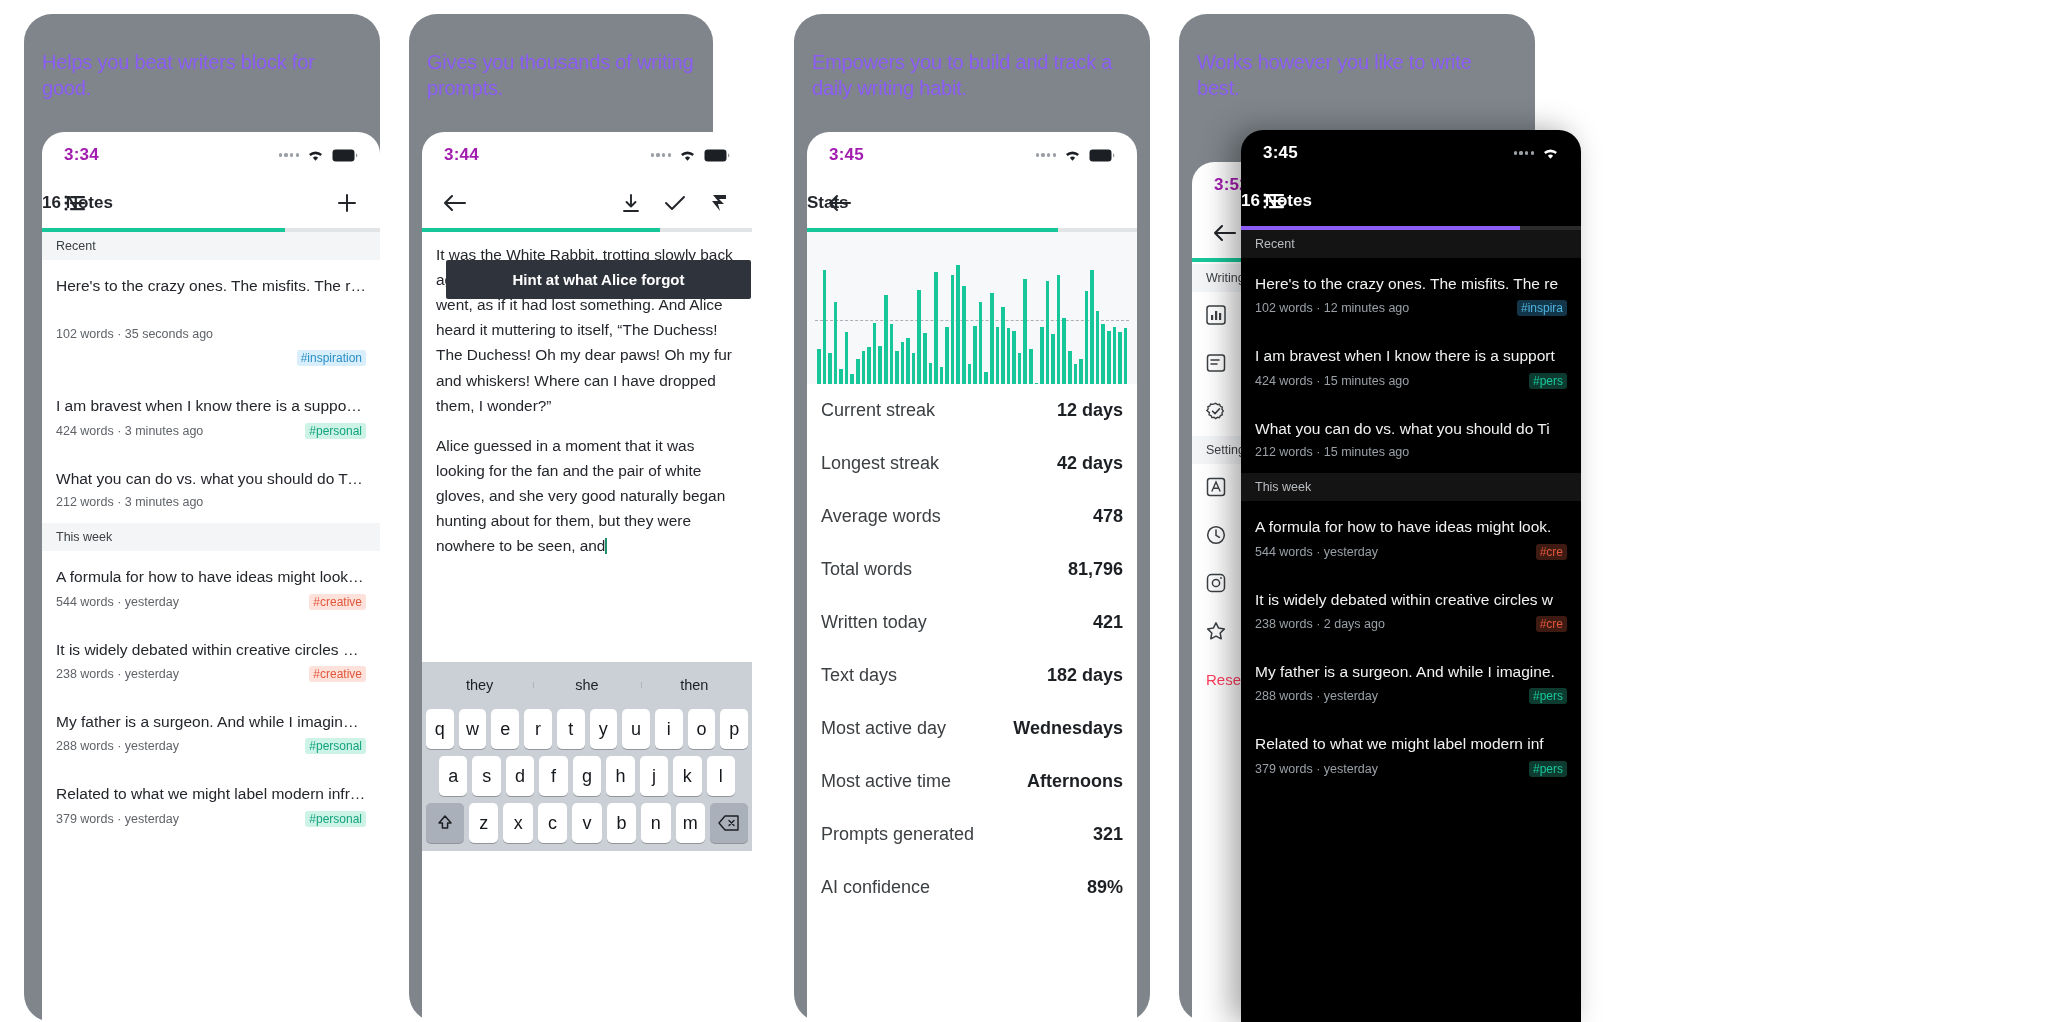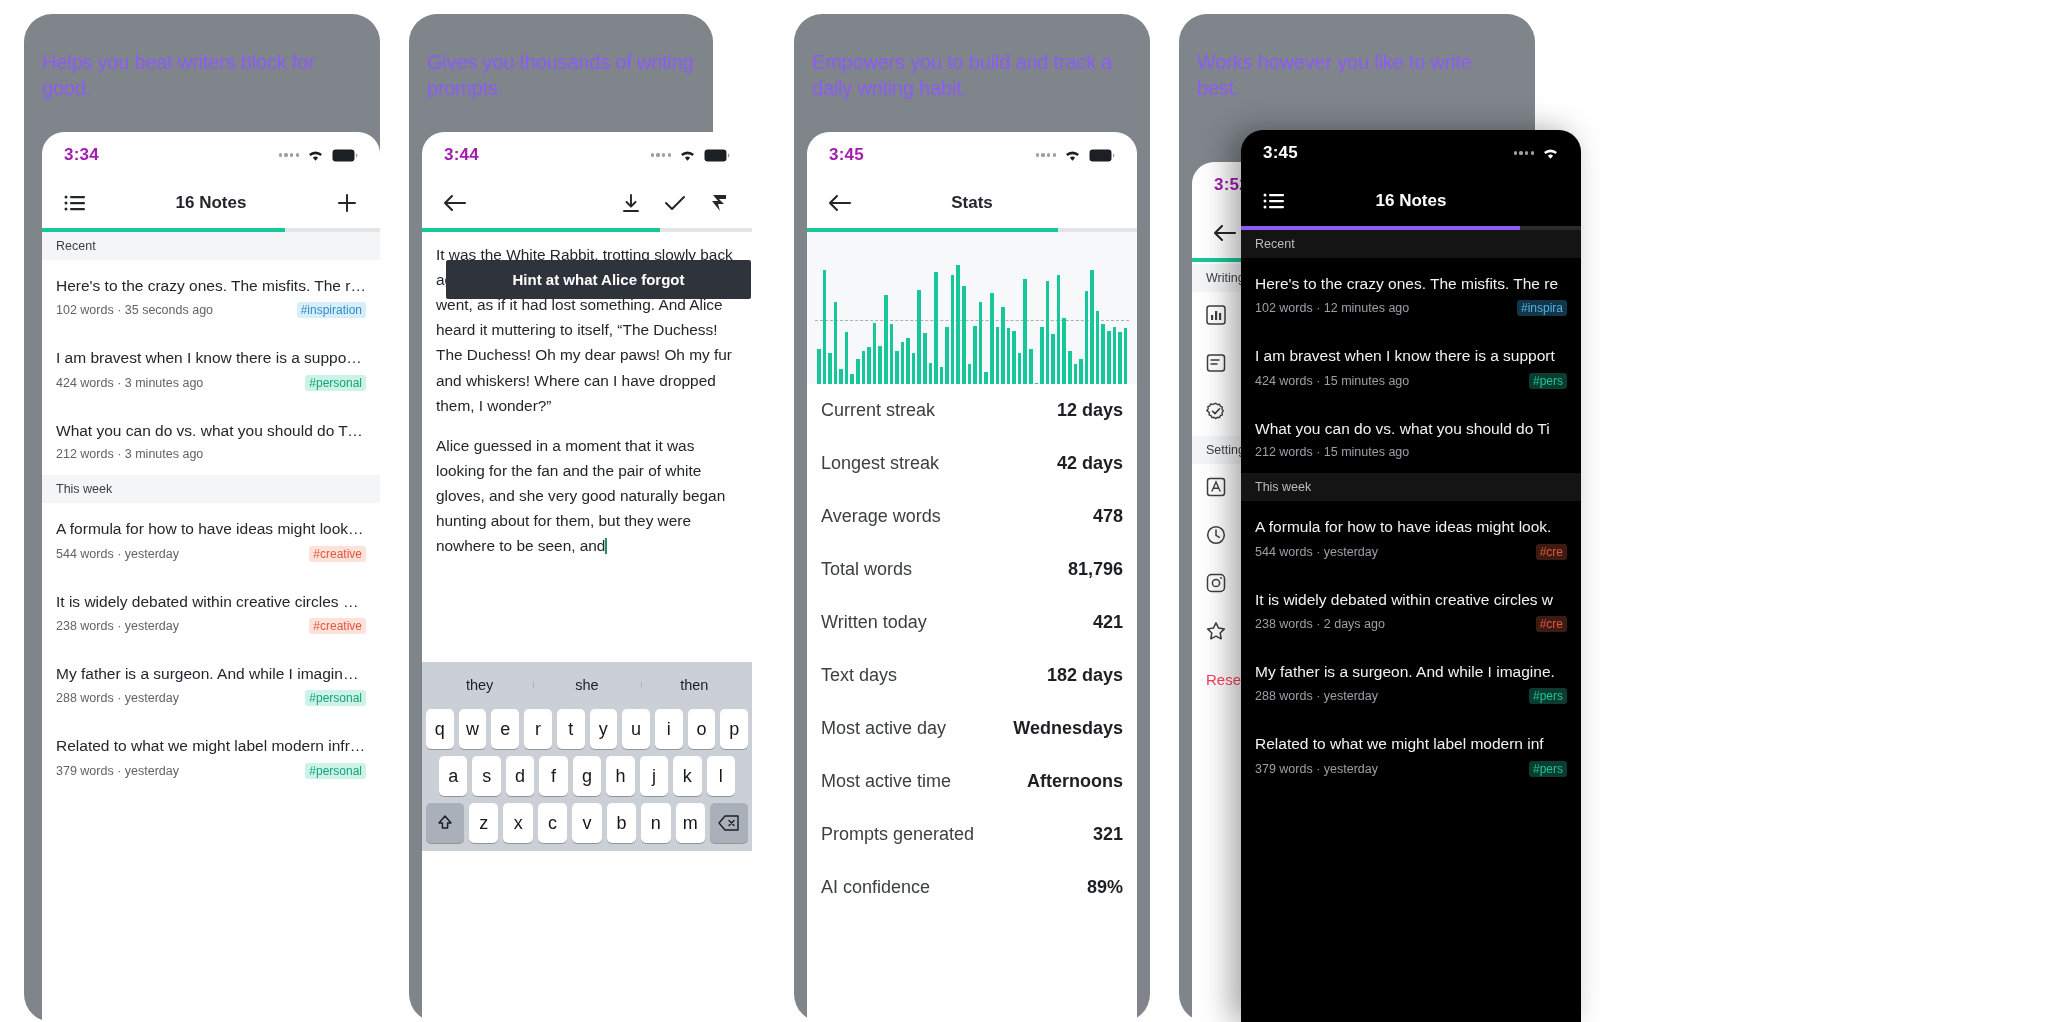--- a/index.html
+++ b/index.html
@@ -37,21 +37,21 @@
   .st-right { margin-left: auto; display: flex; align-items: center; gap: 8px; }
   .dots { display:flex; gap:2.5px; align-items:center; }
   .dots i { width:3.2px; height:3.2px; border-radius:50%; background:#9aa0a6; display:block; }
   .wifi svg, .batt svg { display:block; }
 
   .navbar {
     height: 50px; display: flex; align-items: center;
     padding: 0 18px; position: relative;
   }
   .nav-title {
-    position: absolute; left: 0; right: 0; text-align: center;
+    position: absolute; left: 0; right: 0; 
     font-size: 17px; font-weight: 700; color: #23262b;
     pointer-events: none;
   }
   .icon-btn { display:flex; align-items:center; justify-content:center; width:30px; height:30px; }
 
   .progress { height: 4px; background: #e2e4e6; position: relative; }
   .progress span { position:absolute; left:0; top:0; bottom:0; display:block; }
 
   .section-hd {
     background: #f4f5f7; color: #3c4043;
@@ -205,21 +205,21 @@
       <div class="progress">
           <span id="p1bar" style="width: 72%; background: rgb(23, 199, 154);"></span>
         </div>
 
       <div id="p1list">
           <div class="section-hd">Recent</div>
           <div class="note">
             <div class="note-title">Here's to the crazy ones. The misfits. The re…</div>
             <div class="note-meta">
               <span class="note-sub">102 words · 35 seconds ago</span>
-              <span class="note-tag" style="background: rgb(216, 238, 251); color: rgb(43, 143, 199);">#inspiration</span>
+              <span class="note-tag" style="background: rgb(216, 238, 251); color: rgb(43, 143, 199); margin-top: 48px;">#inspiration</span>
             </div>
           </div>
           <div class="note">
             <div class="note-title">I am bravest when I know there is a support…</div>
             <div class="note-meta">
               <span class="note-sub">424 words · 3 minutes ago</span>
               <span class="note-tag" style="background: rgb(204, 243, 230); color: rgb(18, 163, 125);">#personal</span>
             </div>
           </div>
           <div class="note">

